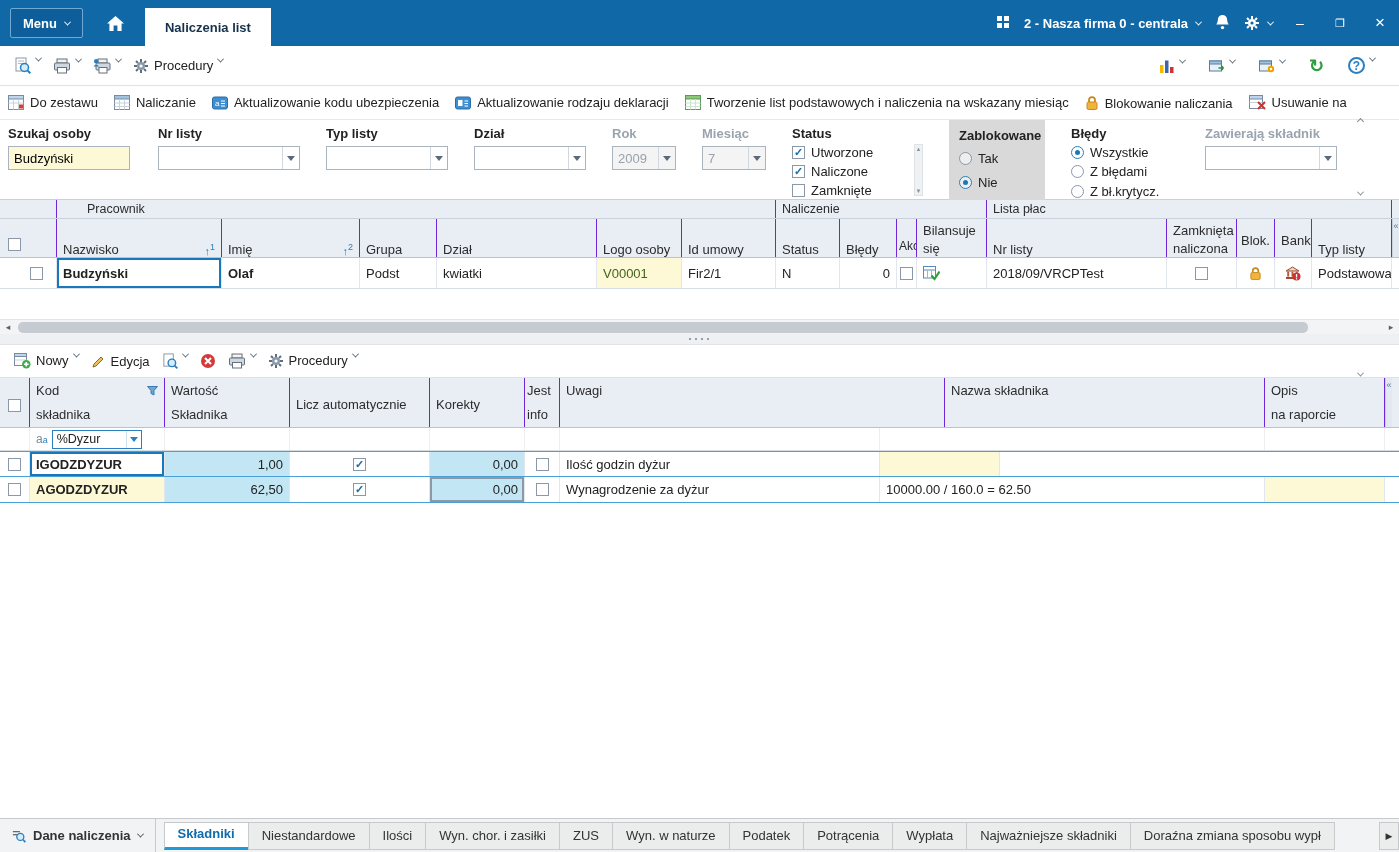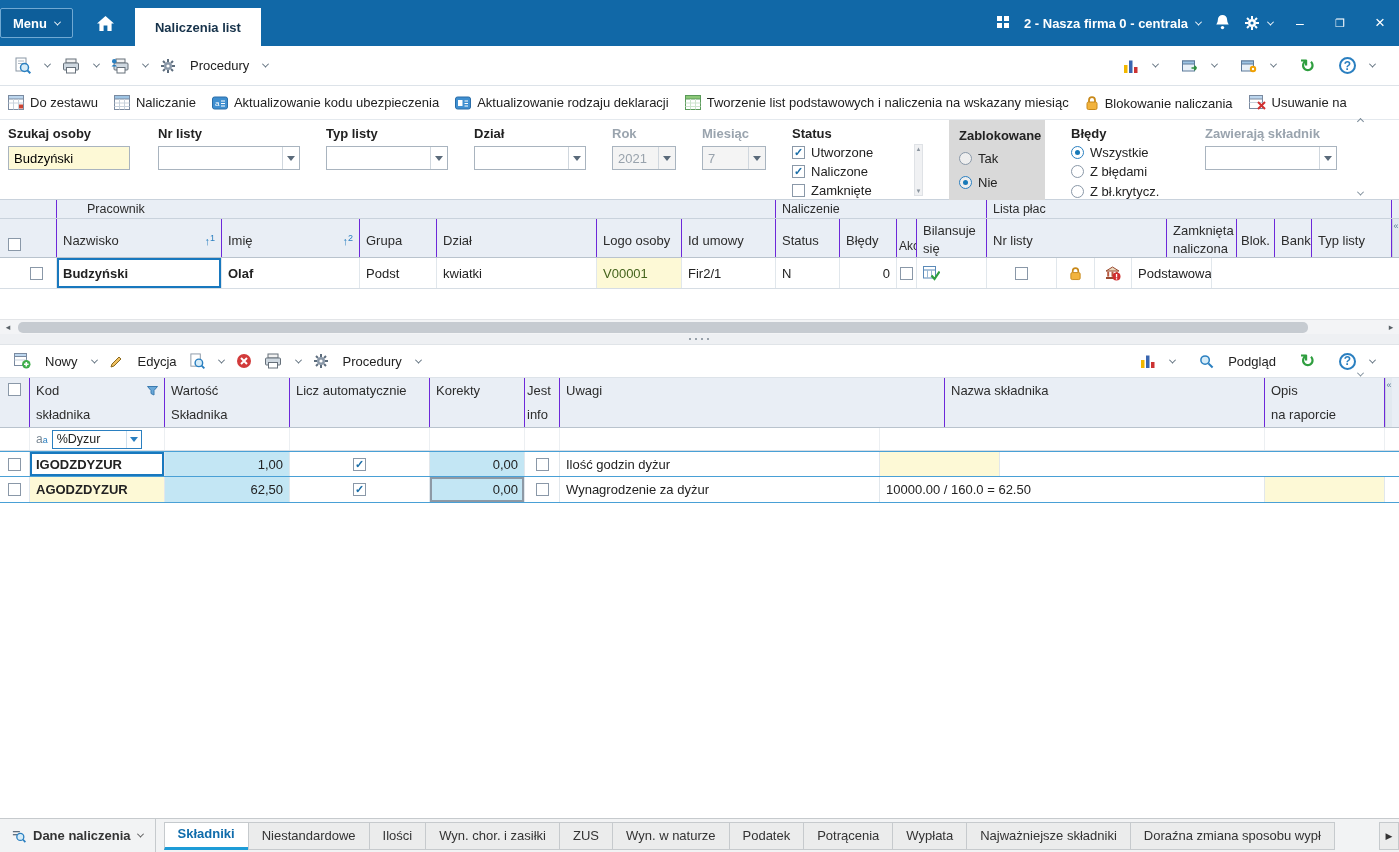--- a/index.html
+++ b/index.html
@@ -3,36 +3,36 @@
 <meta charset="utf-8">
 <style>
 *{box-sizing:border-box;margin:0;padding:0}
 html,body{width:1399px;height:852px;overflow:hidden}
 body{font-family:"Liberation Sans",sans-serif;font-size:13px;color:#222;background:#fff}
 .app{position:relative;width:1399px;height:852px;display:flex;flex-direction:column}
 
 
 .topbar{height:46px;background:#1168a7;display:flex;align-items:flex-end;flex:none;color:#fff}
 .topbar-inner{display:flex;align-items:center;width:100%;height:46px}
-.menu-btn{height:30px;padding:0 12px;background:#0d5e9a;border:1px solid #70a9d3;border-radius:2px;display:flex;align-items:center;gap:8px;font-weight:bold;cursor:pointer}
+.menu-btn{margin-left:10px;height:30px;padding:0 12px;background:#0d5e9a;border:1px solid #70a9d3;border-radius:2px;display:flex;align-items:center;gap:8px;font-weight:bold;cursor:pointer}
 .home-btn{margin-left:16px;width:34px;height:34px;display:flex;align-items:center;justify-content:center;cursor:pointer}
 .tab-active{align-self:flex-end;margin-left:12px;height:38px;background:#fff;color:#16324a;font-weight:bold;display:flex;align-items:center;padding:0 20px}
 .topbar-right{margin-left:auto;display:flex;align-items:center;gap:14px;padding-right:6px;height:46px}
 .company{display:flex;align-items:center;gap:8px;font-weight:bold;cursor:pointer}
 .winbtn{width:26px;height:30px;display:flex;align-items:center;justify-content:center;font-size:14px;cursor:pointer}
 .chv{display:inline-block;width:6px;height:6px;border-right:1.6px solid currentColor;border-bottom:1.6px solid currentColor;transform:rotate(45deg) translate(-1px,-1px)}
 .chv.up{transform:rotate(-135deg)}
 .chv.sm{width:5px;height:5px}
 .glyph-min::before{content:"–"}
 .glyph-max::before{content:"❐";font-size:11px}
 .glyph-close::before{content:"×";font-size:17px}
 
 
 .toolbar{height:40px;background:#fff;border-bottom:1px solid #dde3e9;display:flex;align-items:center;padding:0 8px;flex:none}
-.tbtn{display:flex;align-items:center;gap:14px;padding:4px 6px;border-radius:2px;color:#5b6b7a;cursor:pointer}
+.tbtn{display:flex;align-items:flex-start;gap:5px;padding:4px 6px;border-radius:2px;color:#5b6b7a;cursor:pointer}
 .tbtn .lbl{color:#222}
 .tb-right{margin-left:auto;display:flex;align-items:center;gap:12px;padding-right:10px}
 .toolbar2{height:34px;background:#fff;border-bottom:1px solid #e4e9ee;display:flex;align-items:center;gap:16px;padding:0 8px;white-space:nowrap;overflow:hidden;flex:none}
 .action{display:flex;align-items:flex-end;gap:6px;cursor:pointer;flex:none}
 .refresh-icon::before{content:"↻";color:#2f9e3f;font-size:18px;font-weight:bold;line-height:1}
 .help-icon{width:17px;height:17px;border:2px solid #2a7fc0;border-radius:50%;color:#2a7fc0;font-weight:bold;font-size:12px;display:flex;align-items:center;justify-content:center}
 .help-icon::before{content:"?"}
 
 
 .filters{height:80px;background:#fff;border-bottom:1px solid #c9d2dc;display:flex;gap:26px;padding:4px 8px 0 8px;flex:none;position:relative}
@@ -54,21 +54,21 @@
 .fg-zab .radio{background:#eee}
 .mini-scroll{width:9px;height:52px;background:#f0f1f3;border:1px solid #dfe2e6;display:flex;flex-direction:column;justify-content:space-between;align-items:center;font-size:6px;color:#8a949e;padding:1px 0}
 
 
 .grow{display:flex;flex:none}
 .gcell{border-right:1px solid #e1e7ec;height:100%;display:flex;align-items:center;padding:0 6px;overflow:hidden;white-space:nowrap;flex:none}
 .hdr{background:#e9eef5}
 .hdr .gcell{border-right:1px solid #6d28d9;color:#2c2c2c}
 .ghead{height:19px;border-bottom:1px solid #c9d2dc;font-size:12.5px}
 .chead{height:39px;border-bottom:1px solid #b9c3cd}
-.chead .gcell{flex-direction:column;align-items:flex-start;justify-content:center;padding-top:4px;gap:3px}
+.chead .gcell{flex-direction:column;align-items:flex-start;justify-content:flex-end;padding-top:4px;gap:3px}
 .chead .gcell.two{justify-content:space-between;padding-bottom:4px}
 .chead .gcell.bottomline{justify-content:flex-end;padding-bottom:4px}
 .sort{color:#2a7fc0;font-size:11px;margin-left:4px}
 .sort .sa::before{content:"↑"}
 .sort sup{font-size:9px}
 .hline{display:flex;align-items:center;width:100%}
 .hline .spacer{flex:1}
 
 
 .mg .c0{width:57px}.mg .c1{width:165px}.mg .c2{width:138px}.mg .c3{width:77px}.mg .c4{width:160px}
@@ -94,21 +94,21 @@
 .splitter{height:11px;background:#eef0f3;border-bottom:1px solid #e0e4e8;display:flex;align-items:center;justify-content:center;flex:none}
 .grip{width:26px;height:4px;background-image:radial-gradient(circle,#98a1aa 1.1px,transparent 1.4px);background-size:6px 4px}
 
 
 .dg .c0{width:30px;padding:0 0 0 8px}.dg .c1{width:135px}.dg .c2{width:125px}.dg .c3{width:140px;justify-content:center}
 .dg .c4{width:95px}.dg .c5{width:35px;justify-content:center;padding:0 2px}.dg .c6{width:320px}
 .dg .c7{width:385px}.dg .c8{width:120px}
 .dhead{height:50px;border-bottom:1px solid #b9c3cd}
 .dhead .gcell{flex-direction:column;align-items:flex-start;justify-content:flex-start;padding-top:5px;gap:4px}
 .dhead .gcell.two{justify-content:space-between;padding-bottom:5px}
-.dhead .gcell.bottomline{justify-content:flex-start;padding-bottom:15px}
+.dhead .gcell.bottomline{justify-content:flex-end;padding-bottom:15px}
 .dfilter{height:23px;border-bottom:1px solid #d6dde4;background:#fff}
 .dfilter .gcell{border-right:1px solid #eceff2}
 .aa-icon{color:#7a8894;font-size:12px;margin-right:4px}
 .aa-icon::before{content:"a"}
 .aa-icon::after{content:"a";font-size:9px;color:#2a7fc0}
 .fcombo{height:19px;border:1px solid #2a7fc0;background:#fff;display:flex;align-items:center;padding:0 4px;position:relative;width:90px;font-size:12.5px}
 .fcombo .cbox{position:absolute;right:0;top:0;bottom:0;width:15px;border-left:1px solid #cfe0ee;display:flex;align-items:center;justify-content:center}
 .dg-row{height:26px;background:#fff;border-bottom:1px solid #49a0d6}
 .dg-row.first{border-top:1px solid #49a0d6}
 .cell-cyan{background:#c3e6f4}
@@ -378,21 +378,21 @@
       <div class="combo">
           <span></span>
           <span class="cbox">
             <span class="arr"></span>
           </span>
         </div>
     </div>
     <div class="fg" style="width:64px">
       <span class="flabel dis">Rok</span>
       <div class="combo dis">
-          <span>2021</span>
+          <span>2009</span>
           <span class="cbox">
             <span class="arr"></span>
           </span>
         </div>
     </div>
     <div class="fg" style="width:64px">
       <span class="flabel dis">Miesiąc</span>
       <div class="combo dis">
           <span>7</span>
           <span class="cbox">
@@ -565,20 +565,23 @@
     </div>
     <div class="gcell c10">
       <svg width="17" height="15" viewBox="0 0 17 15">
           <rect x="0.5" y="0.5" width="12" height="11.5" fill="#fff" stroke="#5b8ab8"></rect>
           <line x1="0.5" y1="4" x2="12.5" y2="4" stroke="#5b8ab8"></line>
           <line x1="4.5" y1="4" x2="4.5" y2="12" stroke="#9ab8d4"></line>
           <line x1="8.5" y1="4" x2="8.5" y2="12" stroke="#9ab8d4"></line>
           <path d="M8.5 9.5 l3 3.5 l5 -7.5" stroke="#2f9e3f" stroke-width="2.2" fill="none"></path>
         </svg>
     </div>
+    <div class="gcell c11">
+        <span>2018/09/VRCPTest</span>
+      </div>
     <div class="gcell c12" style="justify-content:center">
       <span class="cb"></span>
     </div>
     <div class="gcell c13">
       <svg width="13" height="15" viewBox="0 0 14 16">
           <path d="M4 7 V5.2 a3 3 0 0 1 6 0 V7" fill="none" stroke="#c8891a" stroke-width="1.8"></path>
           <rect x="2" y="7" width="10" height="7.5" rx="1.5" fill="#f2b33d" stroke="#c8891a"></rect>
         </svg>
     </div>
     <div class="gcell c14">
@@ -664,44 +667,20 @@
             <line x1="11" y1="11" x2="13" y2="13"></line>
             <line x1="3" y1="13" x2="5" y2="11"></line>
             <line x1="11" y1="5" x2="13" y2="3"></line>
           </g>
           <circle cx="8" cy="8" r="4" fill="#8a98a8"></circle>
           <circle cx="8" cy="8" r="1.6" fill="#fff"></circle>
         </svg>
       <span class="lbl">Procedury</span>
       <span class="chv sm"></span>
     </div>
-    <div class="tb-right">
-      <div class="tbtn">
-        <svg width="16" height="14" viewBox="0 0 16 14">
-            <rect x="1" y="6" width="3.5" height="8" fill="#f2b800"></rect>
-            <rect x="6" y="1.5" width="3.5" height="12.5" fill="#3a66b0"></rect>
-            <rect x="11" y="8" width="3.5" height="6" fill="#cc3333"></rect>
-          </svg>
-        <span class="chv sm"></span>
-      </div>
-      <div class="tbtn">
-        <svg width="15" height="15" viewBox="0 0 16 16">
-            <circle cx="6.5" cy="6.5" r="4.5" fill="#d6ecf8" stroke="#2a7fc0" stroke-width="1.6"></circle>
-            <line x1="10" y1="10" x2="14.5" y2="14.5" stroke="#2a7fc0" stroke-width="2.2"></line>
-          </svg>
-        <span class="lbl">Podgląd</span>
-      </div>
-      <div class="tbtn">
-          <span class="refresh-icon"></span>
-        </div>
-      <div class="tbtn">
-        <span class="help-icon"></span>
-        <span class="chv sm"></span>
-      </div>
-    </div>
   </div>
 
   <div class="grow hdr dhead dg">
     <div class="gcell c0 bottomline">
       <span class="cb"></span>
     </div>
     <div class="gcell c1 two">
       <span class="hline">
           <span>Kod</span>
           <span class="spacer"></span>

